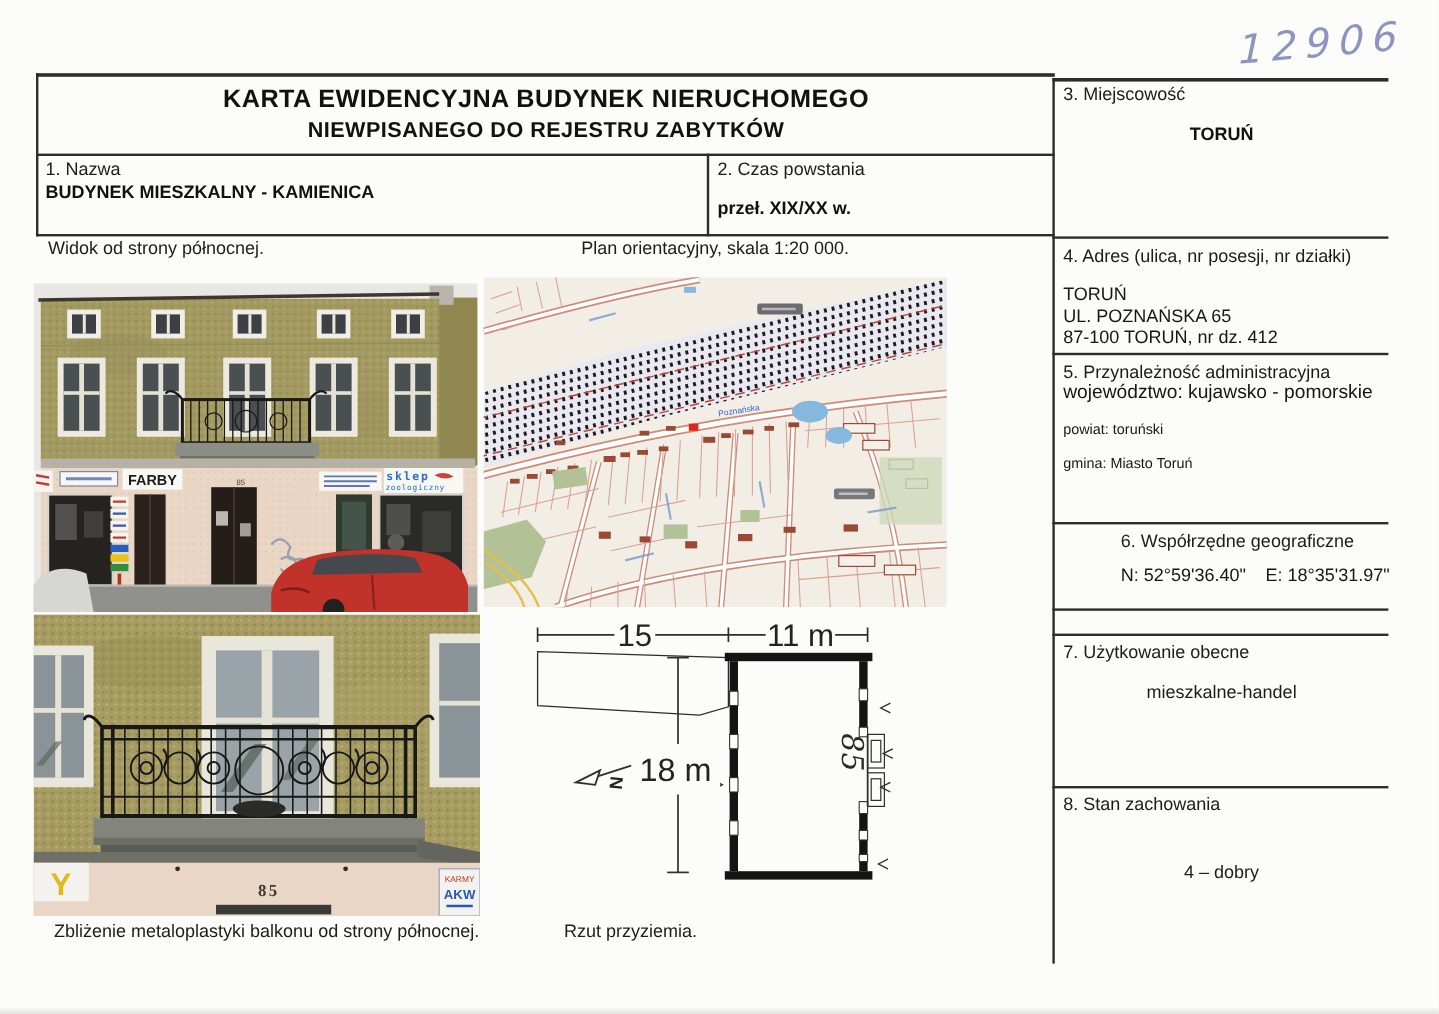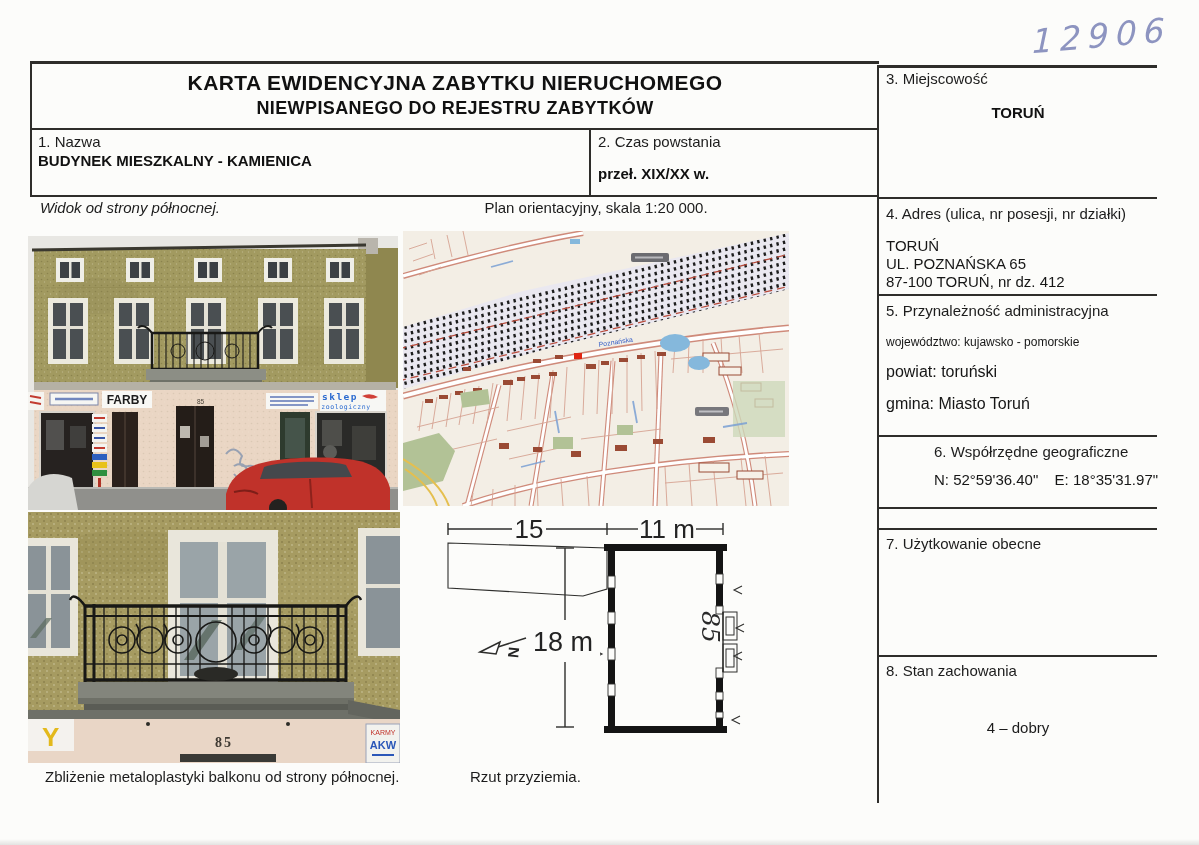--- a/index.html
+++ b/index.html
@@ -8,21 +8,21 @@
   .line{position:absolute;background:#2e2d2a;}
   .abs{position:absolute;}
   .lbl{font-size:15px;color:#1c1c1c;}
   .val-bold{font-size:15px;font-weight:bold;color:#111;}
   .title1{font-size:21px;font-weight:bold;letter-spacing:.4px;text-align:center;color:#111;}
   .title2{font-size:18px;font-weight:bold;letter-spacing:.4px;text-align:center;color:#111;}
   .caption{font-size:15px;color:#1c1c1c;}
   .handwriting{font-size:33px;font-style:italic;letter-spacing:7px;color:#8d94c0;
                transform:rotate(-5deg) skewX(-6deg);font-family:"DejaVu Sans",sans-serif;}
   .addr{font-size:15px;line-height:18px;color:#161616;}
-  .admin-line{font-size:16px;color:#161616;}
+  .admin-line{font-size:12px;color:#161616;}
   .coords{font-size:15px;color:#161616;}
   .centered{text-align:center;}
   svg{display:block;}
   .scan-bottom{position:absolute;left:0;right:0;bottom:0;height:6px;
                background:linear-gradient(rgba(0,0,0,0),rgba(0,0,0,0.10));}
 </style>
 </head>
 <body>
 
 <div class="page">
@@ -37,21 +37,21 @@
   <div class="line" style="left:589px;top:128px;width:2px;height:69px;"></div>
   <div class="line" style="left:30px;top:195px;width:849px;height:2px;"></div>
   <div class="line" style="left:877px;top:197px;width:280px;height:2px;"></div>
   <div class="line" style="left:877px;top:294px;width:280px;height:2px;"></div>
   <div class="line" style="left:877px;top:435px;width:280px;height:2px;"></div>
   <div class="line" style="left:877px;top:507px;width:280px;height:2px;"></div>
   <div class="line" style="left:877px;top:528px;width:280px;height:2px;"></div>
   <div class="line" style="left:877px;top:655px;width:280px;height:2px;"></div>
 
   <div class="abs" style="left:32px;top:63px;width:846px;height:65px;">
-    <div class="title1" style="margin-top:8px;">KARTA EWIDENCYJNA ZABYTKU NIERUCHOMEGO</div>
+    <div class="title1" style="margin-top:8px;">KARTA EWIDENCYJNA BUDYNEK NIERUCHOMEGO</div>
     <div class="title2" style="margin-top:3px;text-align:center;">NIEWPISANEGO DO REJESTRU ZABYTKÓW</div>
   </div>
 
   <div class="abs" style="left:38px;top:133px;">
     <div class="lbl">1. Nazwa</div>
     <div class="val-bold" style="margin-top:2px;">BUDYNEK MIESZKALNY - KAMIENICA</div>
   </div>
   <div class="abs" style="left:598px;top:133px;">
     <div class="lbl">2. Czas powstania</div>
     <div class="val-bold" style="margin-top:15px;">przeł. XIX/XX w.</div>
@@ -66,44 +66,45 @@
     <div class="lbl">4. Adres (ulica, nr posesji, nr działki)</div>
     <div class="addr" style="margin-top:15px;">
       <div>TORUŃ</div>
       <div>UL. POZNAŃSKA 65</div>
       <div>87-100 TORUŃ, nr dz. 412</div>
     </div>
   </div>
 
   <div class="abs" style="left:886px;top:302px;width:266px;">
     <div class="lbl">5. Przynależność administracyjna</div>
-    <div class="admin-line" style="margin-top:16px;font-size:12px;">województwo: kujawsko - pomorskie</div>
+    <div class="admin-line" style="font-size:16px;">województwo: kujawsko - pomorskie</div>
     <div class="admin-line" style="margin-top:14px;">powiat: toruński</div>
     <div class="admin-line" style="margin-top:14px;">gmina: Miasto Toruń</div>
   </div>
 
   <div class="abs" style="left:886px;top:443px;width:266px;margin-left:48px;">
     <div class="lbl">6. Współrzędne geograficzne</div>
     <div class="coords" style="margin-top:11px;">
       <span>N: 52°59'36.40"</span>
       <span style="display:inline-block;width:8px;"></span>
       <span>E: 18°35'31.97"</span>
     </div>
   </div>
 
   <div class="abs" style="left:886px;top:535px;width:264px;">
     <div class="lbl">7. Użytkowanie obecne</div>
+    <div class="lbl centered" style="margin-top:17px;">mieszkalne-handel</div>
   </div>
 
   <div class="abs" style="left:886px;top:662px;width:264px;">
     <div class="lbl">8. Stan zachowania</div>
     <div class="lbl centered" style="margin-top:40px;">4 – dobry</div>
   </div>
 
-  <div class="abs caption" style="left:40px;top:199px;font-style:italic;">Widok od strony północnej.</div>
+  <div class="abs caption" style="left:40px;top:199px;">Widok od strony północnej.</div>
   <div class="abs caption centered" style="left:403px;top:199px;width:386px;">Plan orientacyjny, skala 1:20 000.</div>
   <div class="abs caption" style="left:45px;top:768px;">Zbliżenie metaloplastyki balkonu od strony północnej.</div>
   <div class="abs caption" style="left:470px;top:768px;">Rzut przyziemia.</div>
 
   <svg class="abs" style="left:28px;top:236px;" width="370" height="274" viewBox="0 0 370 274">
     <defs>
       <pattern id="stuc1" width="6" height="6" patternUnits="userSpaceOnUse">
         <circle cx="1.5" cy="1.5" r="0.8" fill="rgba(60,50,10,0.22)"></circle>
         <circle cx="4.5" cy="4" r="0.7" fill="rgba(255,255,240,0.25)"></circle>
       </pattern>

